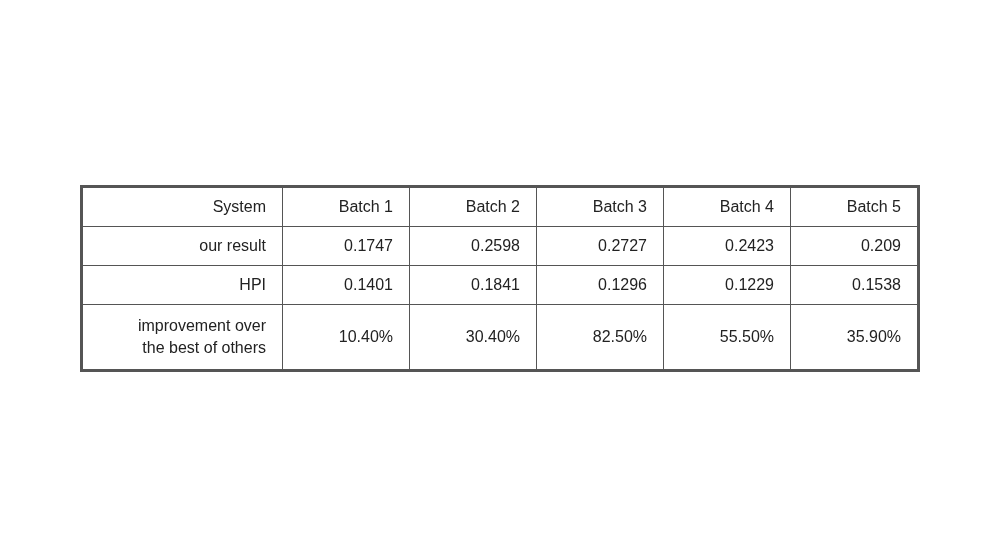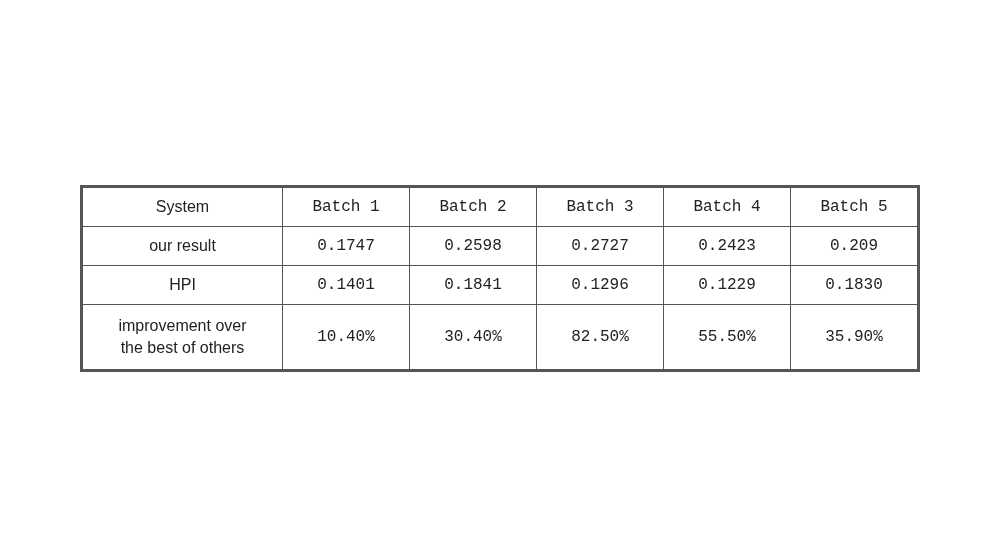--- a/index.html
+++ b/index.html
@@ -24,32 +24,31 @@
     }
 
     table {
       border-collapse: collapse;
       font-size: 16px;
       color: #222;
     }
 
     table td {
       border: 1.5px solid #555;
-      text-align: center;
+      text-align: right;
       vertical-align: middle;
       padding: 10px 16px;
     }
 
     .col-system {
       width: 200px;
     }
 
     .col-batch {
       width: 127px;
-      font-family: Liberation Mono, monospace;
     }
 
     .row-header td {
       font-weight: normal;
     }
 
     .row-improvement td {
       line-height: 1.4;
     }
   </style>
@@ -76,21 +75,21 @@
           <td class="col-batch">0.2727</td>
           <td class="col-batch">0.2423</td>
           <td class="col-batch">0.209</td>
         </tr>
         <tr>
           <td class="col-system">HPI</td>
           <td class="col-batch">0.1401</td>
           <td class="col-batch">0.1841</td>
           <td class="col-batch">0.1296</td>
           <td class="col-batch">0.1229</td>
-          <td class="col-batch">0.1830</td>
+          <td class="col-batch">0.1538</td>
         </tr>
         <tr class="row-improvement">
           <td class="col-system">improvement over<br>the best of others</td>
           <td class="col-batch">10.40%</td>
           <td class="col-batch">30.40%</td>
           <td class="col-batch">82.50%</td>
           <td class="col-batch">55.50%</td>
           <td class="col-batch">35.90%</td>
         </tr>
       </tbody>

